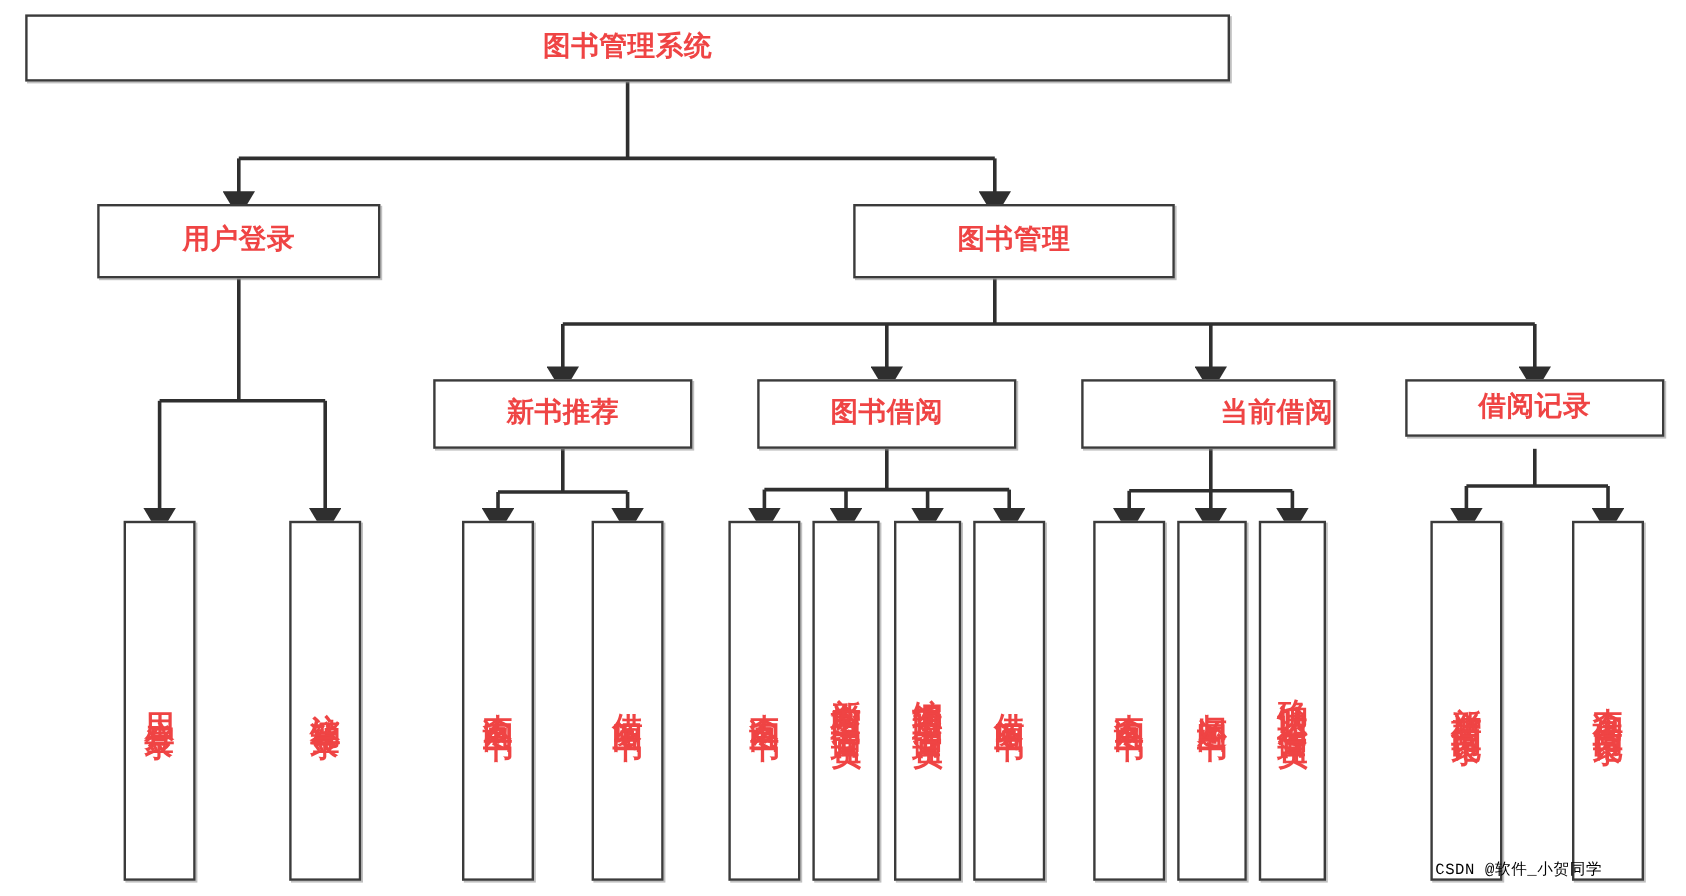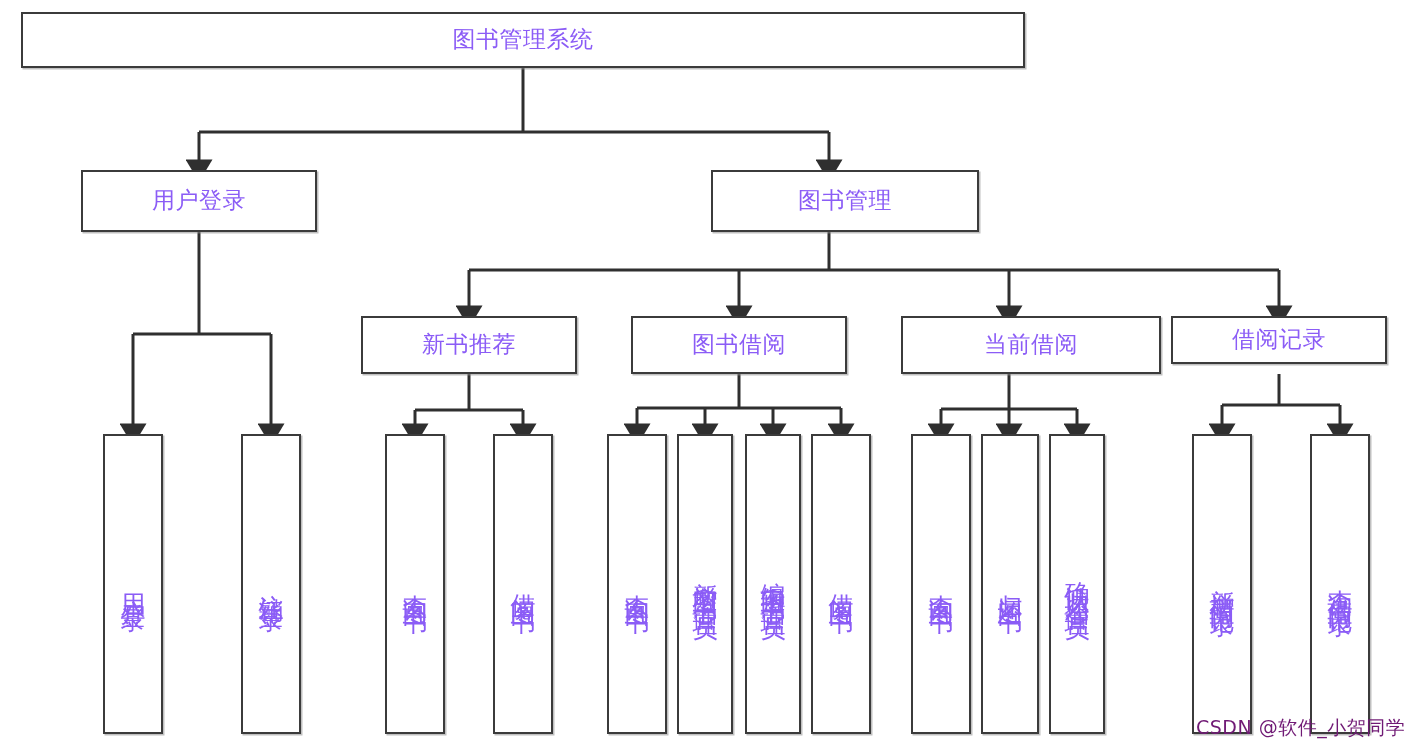--- a/index.html
+++ b/index.html
@@ -26,22 +26,23 @@
     pointer-events: none;
   }
   .node {
     position: absolute;
     box-sizing: border-box;
     border: 2.5px solid #3b3b3b;
     background: #ffffff;
     display: flex;
     align-items: center;
     justify-content: center;
-    color: #8b5cf6;
+    color: #ef4444;
     box-shadow: 1.5px 1.5px 0 rgba(140,140,140,0.55);
+    font-weight: bold;
   }
   .node .label {
     display: block;
     text-align: center;
     line-height: 1.12;
   }
   
   .h-node .label {
     font-size: 23px;
     letter-spacing: 0.5px;
@@ -56,25 +57,26 @@
     writing-mode: vertical-rl;
     text-orientation: upright;
     font-size: 25px;
     line-height: 1;
     letter-spacing: 5px;
     text-align: center;
     white-space: nowrap;
   }
   .watermark {
     position: absolute;
-    font-size: 19px;
-    color: #701a75;
+    font-size: 13px;
+    color: #000000;
     white-space: nowrap;
     letter-spacing: 0.5px;
     user-select: none;
+    font-family: Liberation Mono, monospace;
   }
 </style>
 </head>
 <body>
 
 <div id="canvas">
 
   <svg id="wires" viewBox="0 0 1405 747" xmlns="http://www.w3.org/2000/svg">
     <defs>
       <marker id="arrow" markerWidth="9" markerHeight="9" refX="1.2" refY="4.5" orient="auto" markerUnits="strokeWidth">
@@ -135,21 +137,21 @@
   <div class="node h-node" style="left:711px; top:170px; width:268px; height:62px;">
     <span class="label">图书管理</span>
   </div>
 
   <div class="node h-node" style="left:361px; top:316px; width:216px; height:58px;">
     <span class="label">新书推荐</span>
   </div>
   <div class="node h-node" style="left:631px; top:316px; width:216px; height:58px;">
     <span class="label">图书借阅</span>
   </div>
-  <div class="node h-node" style="left:901px; top:316px; width:260px; height:58px;">
+  <div class="node h-node" style="left:901px; top:316px; width:212px; height:58px;justify-content:flex-end;">
     <span class="label">当前借阅</span>
   </div>
   <div class="node h-node" style="left:1171px; top:316px; width:216px; height:48px;">
     <span class="label">借阅记录</span>
   </div>
 
   <div class="node v-node" style="left:103px; top:434px; width:60px; height:300px;">
     <span class="label">用户登录</span>
   </div>
   <div class="node v-node" style="left:241px; top:434px; width:60px; height:300px;">

